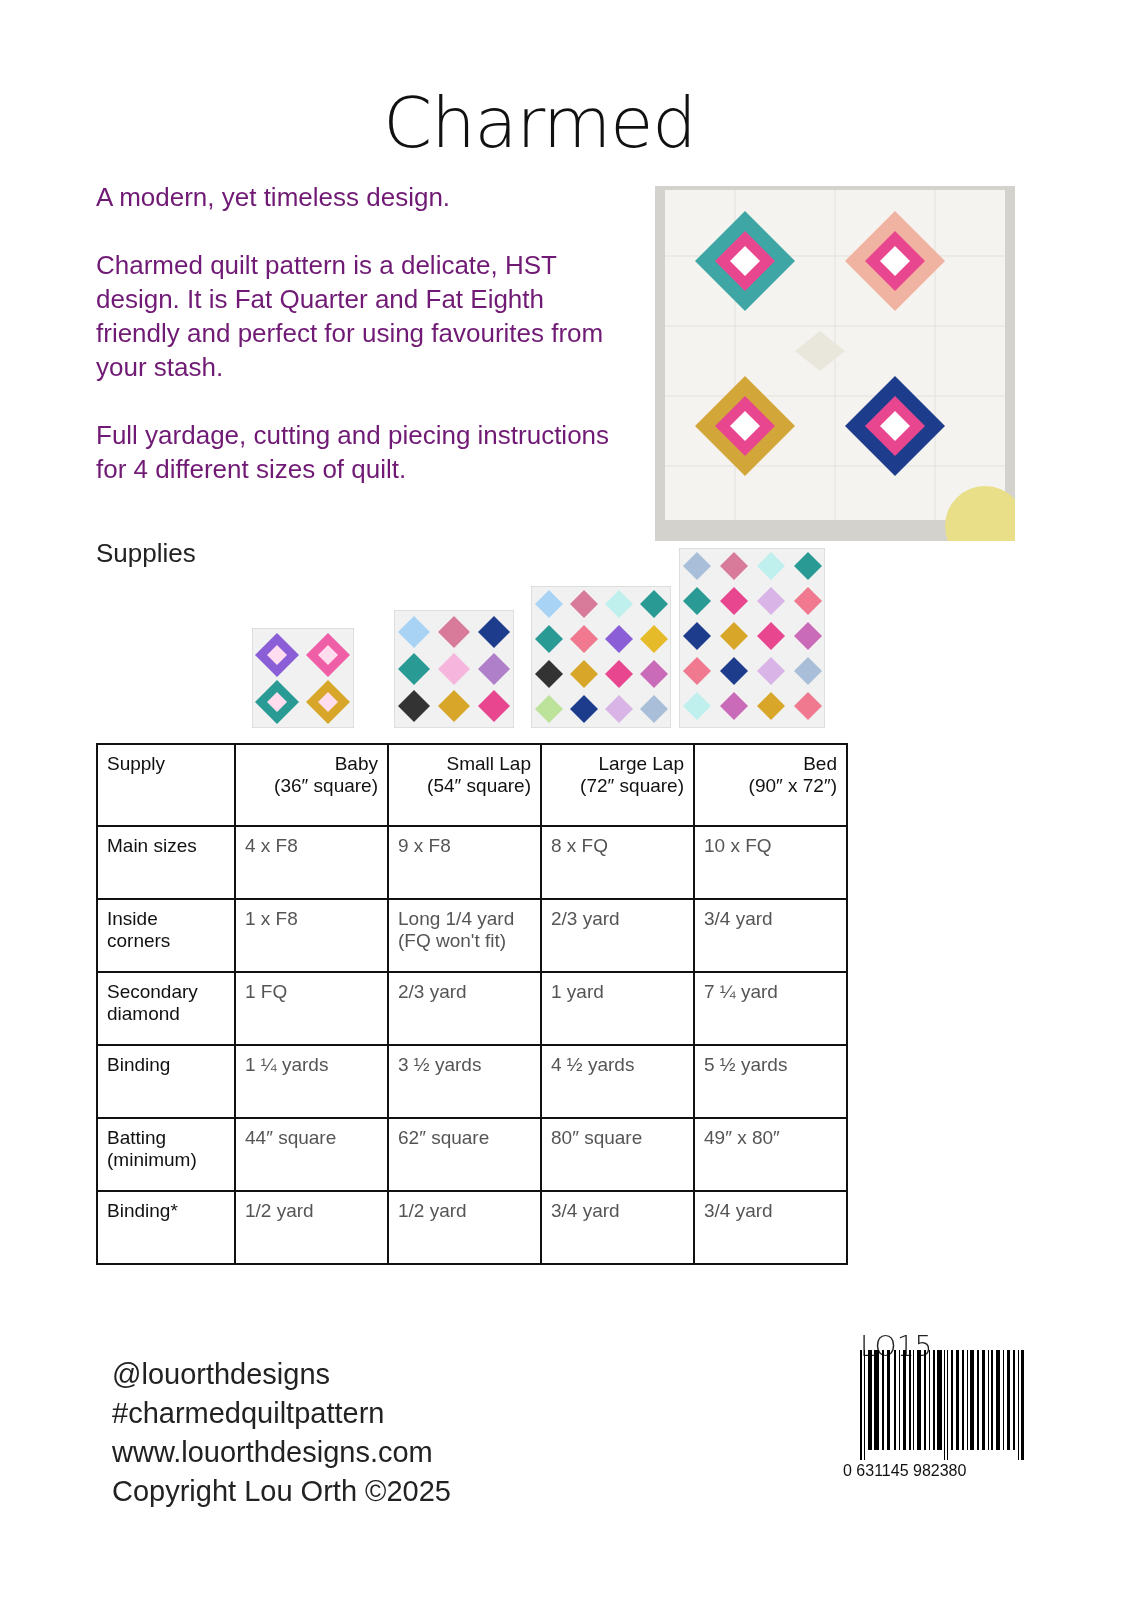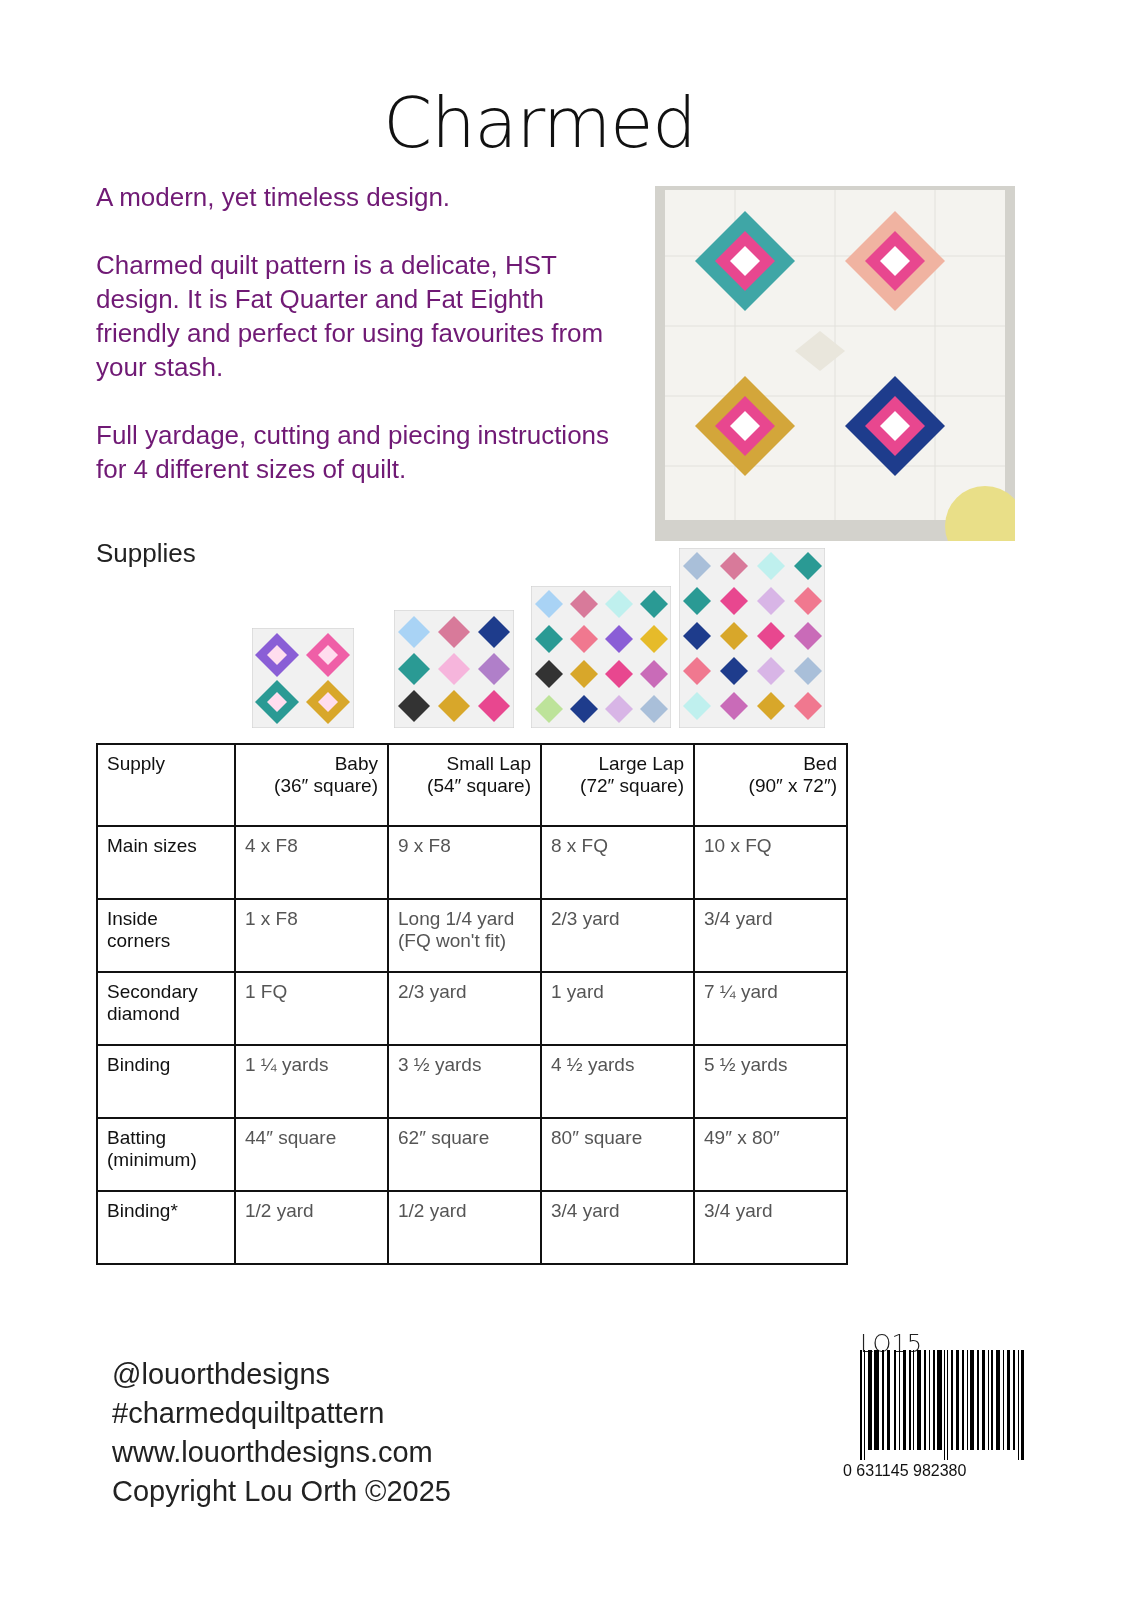--- a/index.html
+++ b/index.html
@@ -12,21 +12,21 @@
   .supplies { position:absolute; left:96px; top:538px; font-size:26px; color:#222; }
   .thumbs { position:absolute; left:0; top:0; }
   .thumb { position:absolute; }
   table.supply { position:absolute; left:96px; top:743px; border-collapse:collapse; font-size:19px; }
   table.supply td { border:2.5px solid #111; vertical-align:top; padding:8px 9px; height:55px; color:#555; }
   table.supply td.label { color:#111; width:118px; }
   table.supply tr.head td { height:64px; text-align:right; color:#111; }
   table.supply tr.head td.label { text-align:left; }
   table.supply td.c { width:133px; }
   .footer { position:absolute; left:96px; top:1355px; font-size:29px; line-height:39px; color:#222;margin-left:16px; }
-  .code { position:absolute; left:860px; top:1330px; font-family:"DejaVu Sans", sans-serif; font-weight:200; font-size:24px; color:#222; }
+  .code { position:absolute; left:860px; top:1330px; font-family:"DejaVu Sans", sans-serif; font-weight:200; font-size:28px; color:#222; }
   .barcode { position:absolute; left:860px; top:1350px; width:165px; height:110px; }
   .barnums { position:absolute; left:843px; top:1462px; font-size:16px; color:#111; width:190px; }
 </style>
 </head>
 <body>
 
 <div class="title">Charmed</div>
 
 <div class="intro">
   <p>A modern, yet timeless design.</p>

